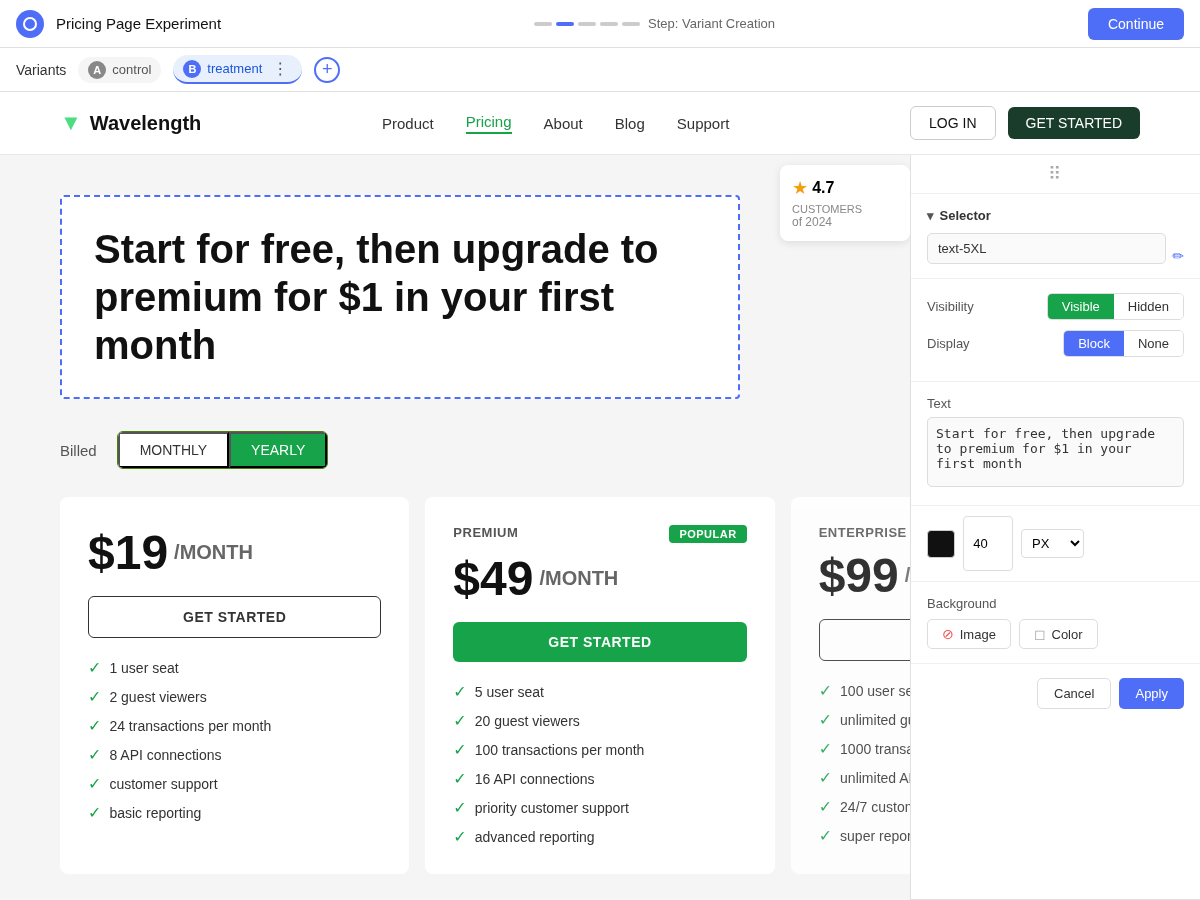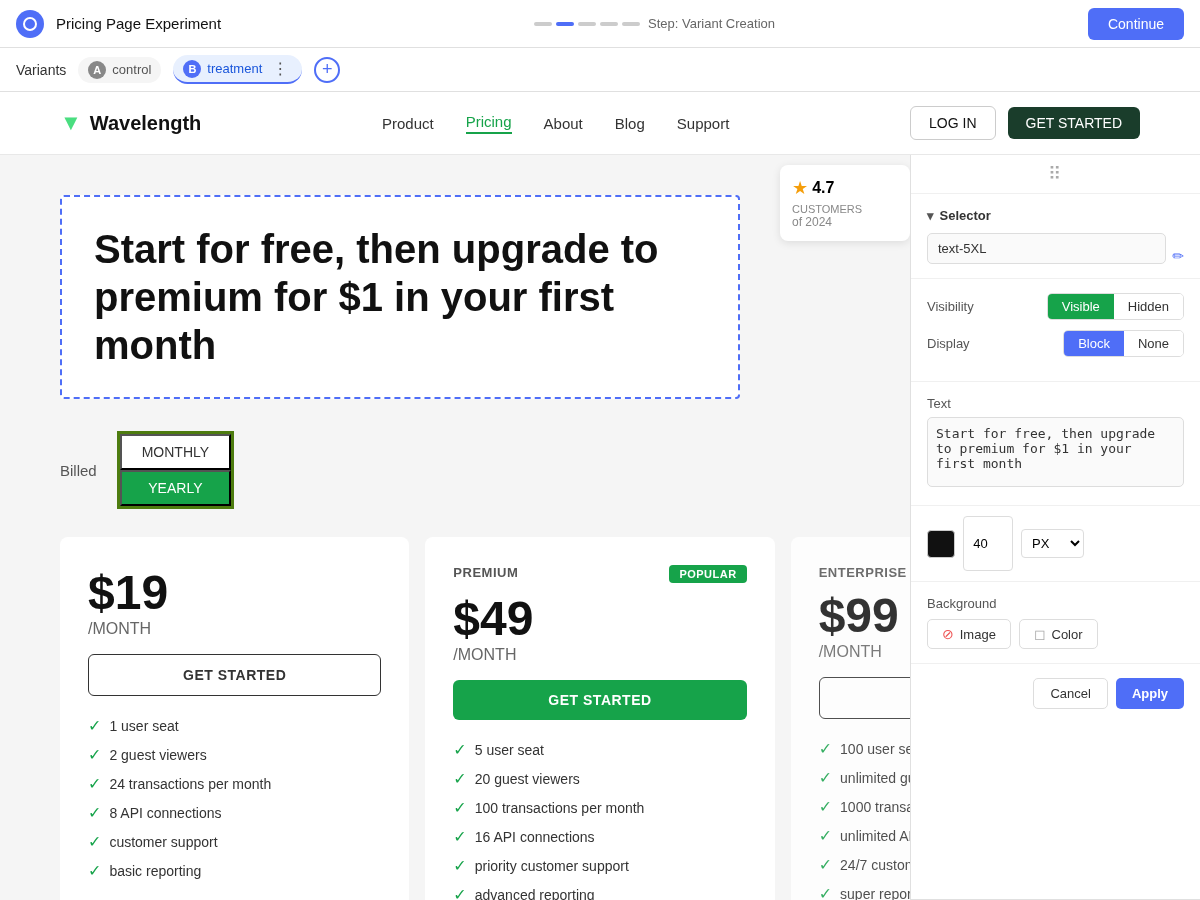--- a/index.html
+++ b/index.html
@@ -84,41 +84,41 @@
       background: white; border: 2px dashed #4f6ef7; border-radius: 4px;
       padding: 28px 32px; margin-bottom: 32px; max-width: 680px;
     }
     .hero-text {
       font-size: 40px; font-weight: 700; color: #111; line-height: 1.2;
     }
 
     
     .billing-toggle { display: flex; align-items: center; gap: 20px; margin-bottom: 28px; }
     .billed-label { font-size: 15px; color: #555; }
-    .toggle-group { display: flex; border: 3px solid #4d7c0f; border-radius: 0; overflow: hidden; flex-direction: column; }
+    .toggle-group { display: flex; border: 1px solid #4d7c0f; border-radius: 6px; overflow: hidden; }
     .toggle-option {
       padding: 8px 20px; font-size: 14px; font-weight: 500; cursor: pointer;
       background: white; color: #333;
     }
     .toggle-option.active { background: #16a34a; color: white; }
 
     
     .pricing-cards { display: flex; gap: 0; }
     .pricing-card {
       background: white; border-radius: 8px; padding: 28px; flex: 1; margin-right: 16px;
     }
     .pricing-card:last-child { margin-right: 0; }
     .card-header { display: flex; justify-content: space-between; align-items: flex-start; margin-bottom: 8px; }
     .plan-name { font-size: 13px; font-weight: 600; color: #555; text-transform: uppercase; letter-spacing: 0.5px; }
     .popular-badge {
       background: #16a34a; color: white; font-size: 11px; font-weight: 700;
       padding: 3px 10px; border-radius: 4px; text-transform: uppercase; letter-spacing: 0.5px;
     }
-    .plan-price { font-size: 48px; font-weight: 700; color: #111; display: flex; align-items: flex-start; gap: 0; margin-bottom: 16px; flex-direction: column; }
-    .price-period { font-size: 16px; color: #666; font-weight: 400; }
+    .plan-price { font-size: 48px; font-weight: 700; color: #111; display: flex; align-items: center; gap: 6px; margin-bottom: 16px; }
+    .price-period { font-size: 20px; color: #666; font-weight: 700; }
     .plan-cta {
       width: 100%; padding: 12px; font-size: 14px; font-weight: 600; border-radius: 6px;
       cursor: pointer; text-transform: uppercase; letter-spacing: 0.5px; margin-bottom: 20px;
     }
     .plan-cta.outline { background: white; border: 1px solid #333; color: #333; }
     .plan-cta.filled { background: #16a34a; border: none; color: white; }
     .feature-list { list-style: none; display: flex; flex-direction: column; gap: 10px; }
     .feature-item { display: flex; align-items: center; gap: 8px; font-size: 14px; color: #333; }
     .check-icon { color: #16a34a; font-size: 16px; }
 
@@ -187,21 +187,21 @@
     .bg-option-icon { font-size: 14px; color: #e55; }
     .bg-option-icon.color { color: #aaa; }
 
     .action-row { display: flex; justify-content: flex-end; gap: 8px; padding: 14px 16px; }
     .cancel-btn {
       padding: 7px 16px; font-size: 13px; border: 1px solid #ddd; border-radius: 5px;
       background: white; color: #333; cursor: pointer;
     }
     .apply-btn {
       padding: 7px 16px; font-size: 13px; border: none; border-radius: 5px;
-      background: #4f6ef7; color: white; cursor: pointer; font-weight: 700;
+      background: #4f6ef7; color: white; cursor: pointer; font-weight: 400;
     }
 
     
     .side-card {
       position: absolute; right: 290px; top: 10px;
       width: 130px; background: white; border-radius: 8px; padding: 12px;
       box-shadow: 0 2px 8px rgba(0,0,0,0.1);
     }
     .star-rating { display: flex; align-items: center; gap: 4px; margin-bottom: 4px; }
     .star { color: #f59e0b; font-size: 18px; }

